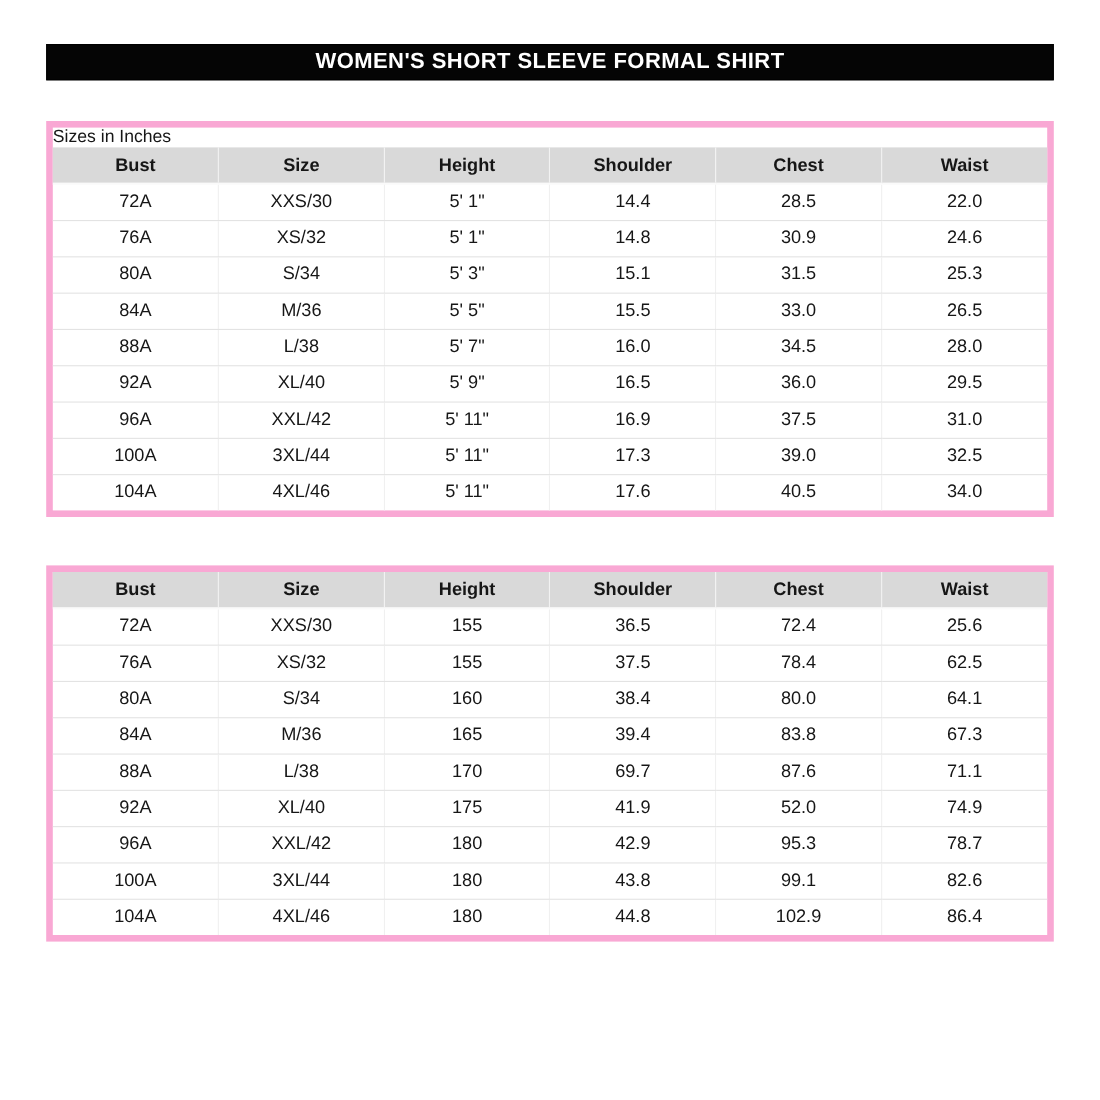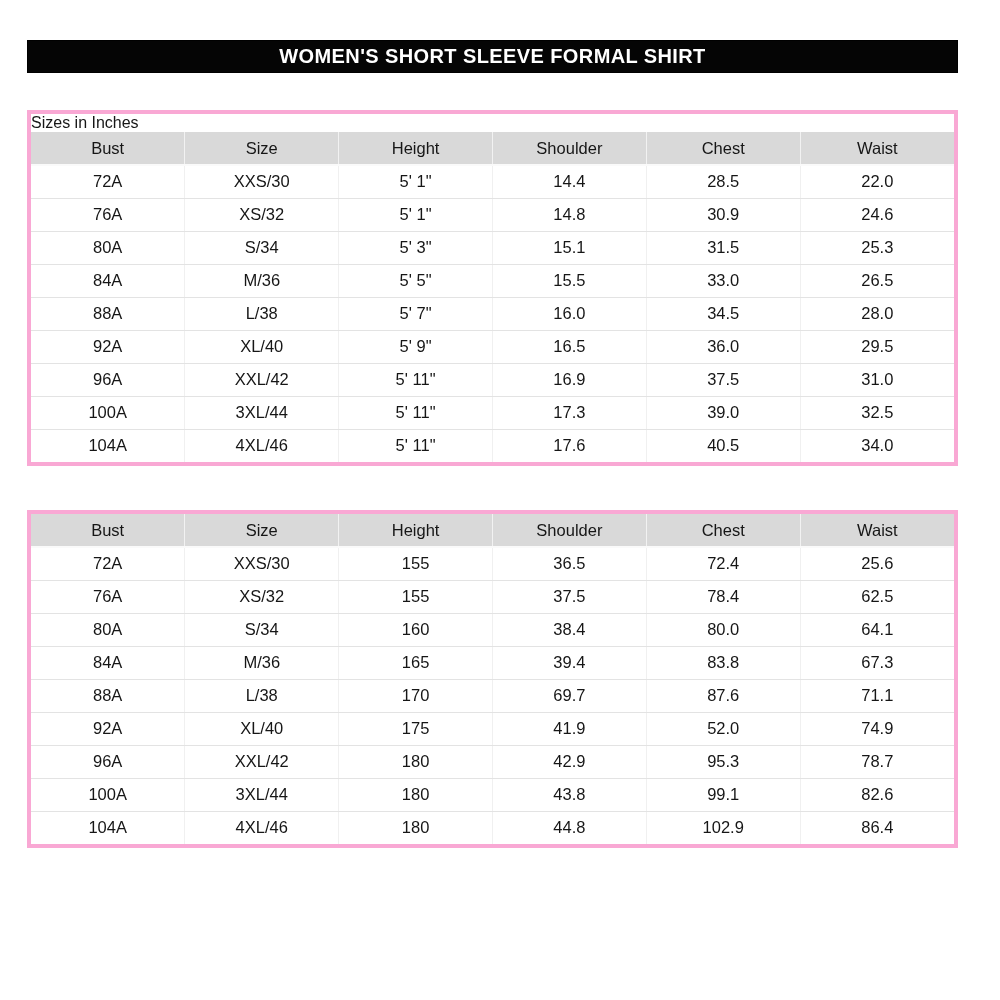--- a/index.html
+++ b/index.html
@@ -1,36 +1,36 @@
 <!DOCTYPE html>
 <html><head>
 <meta charset="utf-8">
 <style>
   * { margin:0; padding:0; box-sizing:border-box; }
   html,body { width:1000px; height:1000px; background:#ffffff;
     font-family:"Liberation Sans", sans-serif; color:#161616; }
-  .page { padding:40px 42px 0 27px; }
+  .page { padding:40px 42px 0 42px; }
 
   .banner {
     height:33px; background:#050505; border:1px solid #000;
     display:flex; align-items:center; justify-content:center;
     margin-bottom:37px;
   }
   .banner span {
     color:#ffffff; font-weight:bold; font-size:20px; letter-spacing:0.4px;
   }
 
   .size-table-box {
-    border:4px solid #f9a8d4;
+    border:6px solid #f9a8d4;
     margin-bottom:44px;
     background:#fff;
   }
   table { width:100%; border-collapse:collapse; table-layout:fixed; }
   th {
-    height:33px; background:#d9d9d9; font-weight:normal; font-size:16.5px;
+    height:33px; background:#d9d9d9; font-weight:bold; font-size:16.5px;
     text-align:center; border-right:1px solid #f2f2f2;
     border-bottom:2px solid #fafafa;
   }
   th:last-child { border-right:none;text-align:center; }
   td {
     height:33px; text-align:center; font-size:16.5px;
     border-right:1px solid #f0f0f0; border-bottom:1px solid #e3e3e3;
   }
   td:last-child { border-right:none; }
   tbody tr:last-child td { border-bottom:none; }

